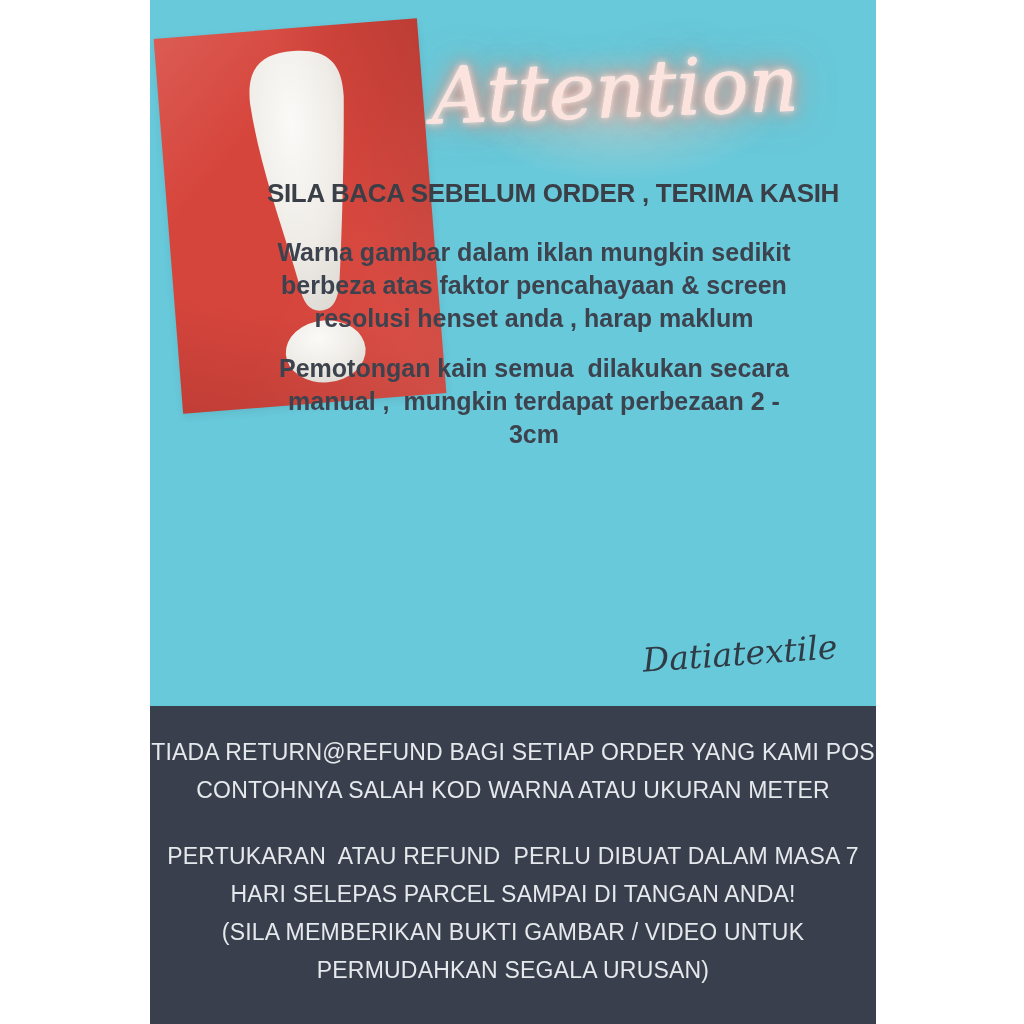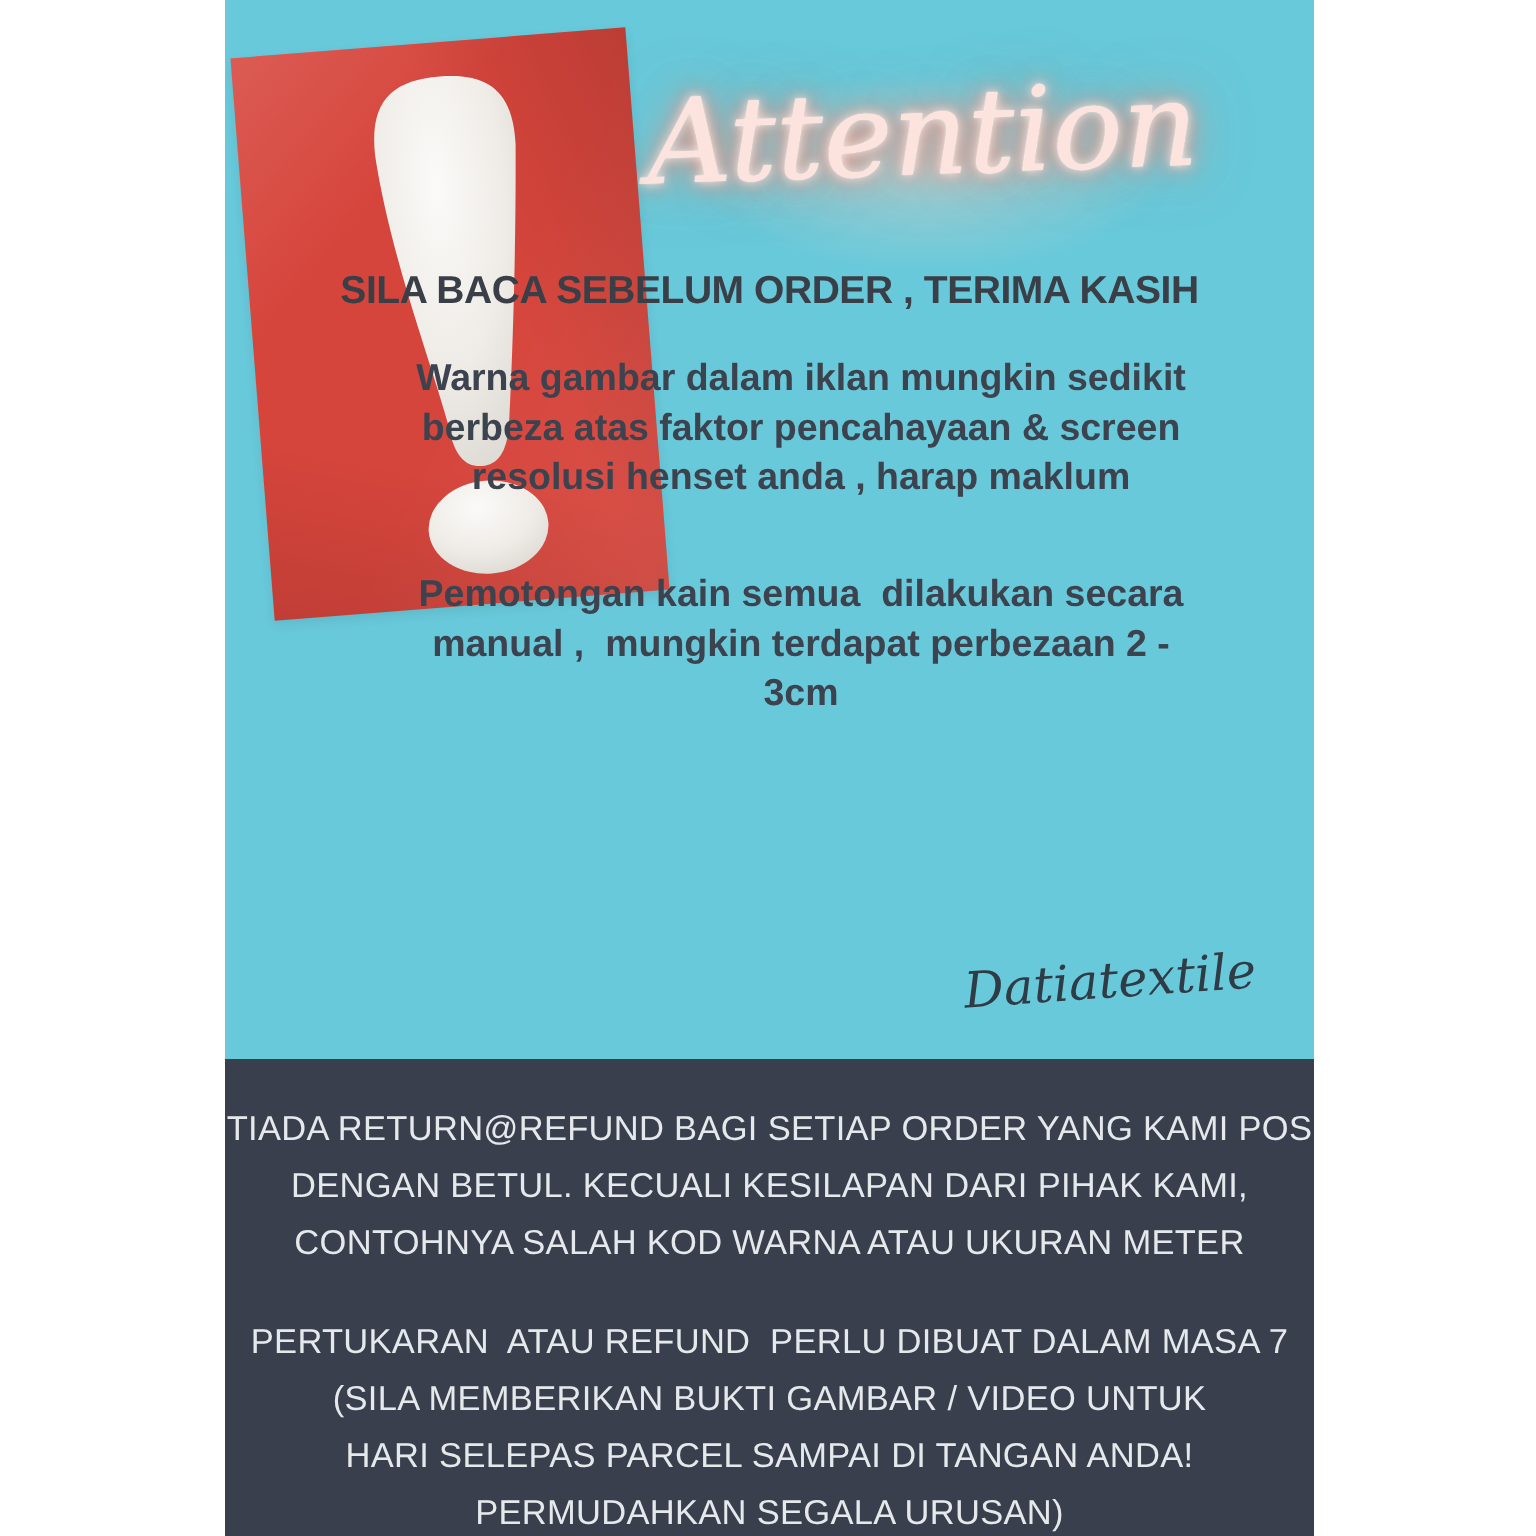--- a/index.html
+++ b/index.html
@@ -30,26 +30,26 @@
           linear-gradient(135deg, rgba(255,255,255,0.12) 0%, rgba(255,255,255,0) 30%),
           linear-gradient(250deg, rgba(0,0,0,0.12) 0%, rgba(0,0,0,0) 38%),
           linear-gradient(15deg, rgba(0,0,0,0.10) 0%, rgba(0,0,0,0) 28%),
           linear-gradient(300deg, rgba(255,255,255,0.07) 0%, rgba(255,255,255,0) 45%),
           #d6453c;
         box-shadow:0 3px 8px rgba(0,0,0,0.08);}
   .paper svg{display:block;}
 
   
   .heading{position:absolute;left:0;width:726px;top:178px;text-align:center;
-        font-size:26px;font-weight:bold;letter-spacing:-0.3px;color:#3a3f47;white-space:pre;}
+        font-size:26px;font-weight:bold;letter-spacing:-0.3px;color:#3a3f47;white-space:pre;padding-left:40px;}
   .para{position:absolute;left:0;width:726px;text-align:center;color:#3d434e;
         font-size:25px;font-weight:bold;line-height:33px;}
   .para div{white-space:pre;margin-left:42px;}
   .para.p1{top:236px;}
-  .para.p2{top:380px;}
+  .para.p2{top:352px;}
   .para.p3{top:492px;}
 
   .signature{position:absolute;left:470px;top:634px;width:240px;text-align:center;
         font-family:"DejaVu Serif", serif;font-style:italic;font-size:33px;
         color:#2f3b45;transform:rotate(-4deg);}
 
   
   .dark-panel{position:absolute;left:150px;top:706px;width:726px;height:318px;
         background:#3a3f4e;box-sizing:border-box;padding-top:27px;}
   .policy-para{width:726px;text-align:center;color:#e6e9ec;font-size:23px;
@@ -97,24 +97,23 @@
       <div>3cm</div>
     </div>
 
 
     <div class="signature">Datiatextile</div>
   </div>
 
   <div class="dark-panel">
     <div class="policy-para">
       <div>TIADA RETURN@REFUND BAGI SETIAP ORDER YANG KAMI POS</div>
-      <div>DENGAN BETUL. KECUALI KESILAPAN DARI PIHAK KAMI,</div>
       <div>CONTOHNYA SALAH KOD WARNA ATAU UKURAN METER</div>
     </div>
     <div class="policy-para">
       <div>PERTUKARAN  ATAU REFUND  PERLU DIBUAT DALAM MASA 7</div>
+      <div>HARI SELEPAS PARCEL SAMPAI DI TANGAN ANDA!</div>
       <div>(SILA MEMBERIKAN BUKTI GAMBAR / VIDEO UNTUK</div>
-      <div>HARI SELEPAS PARCEL SAMPAI DI TANGAN ANDA!</div>
       <div>PERMUDAHKAN SEGALA URUSAN)</div>
     </div>
   </div>
 
 </div>
 
 </body></html>

